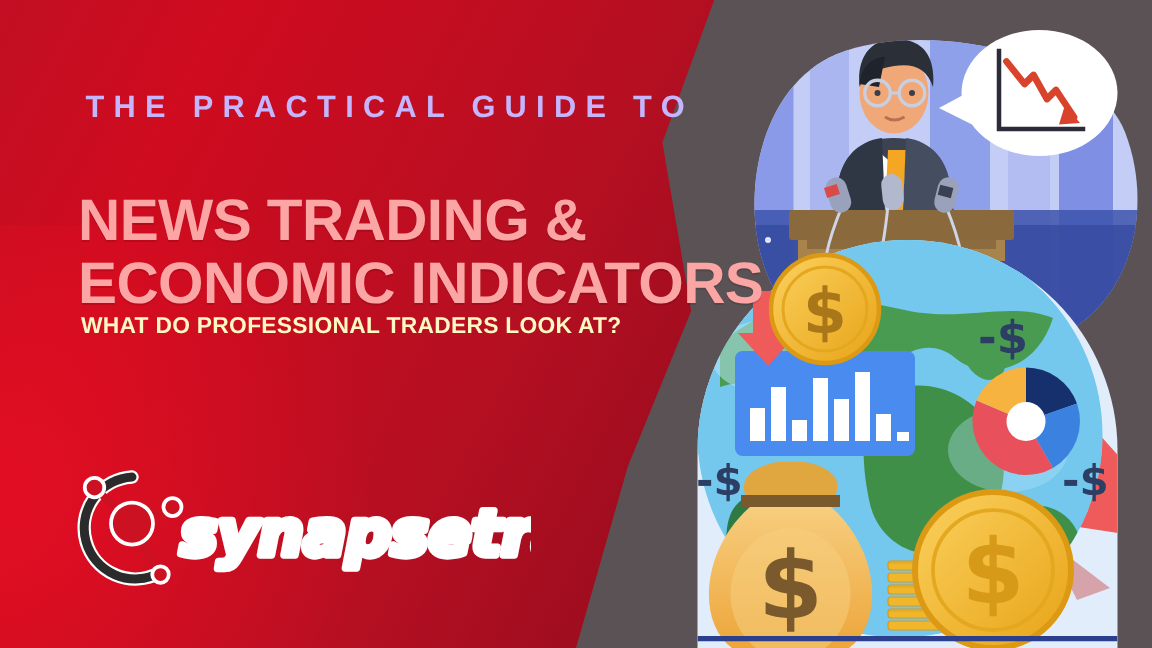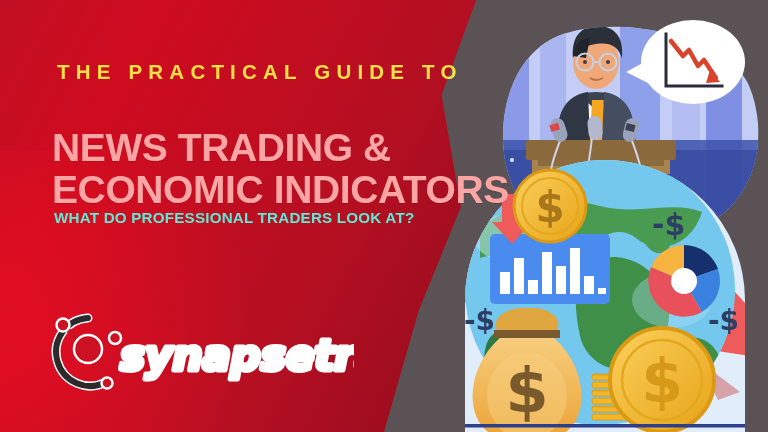--- a/index.html
+++ b/index.html
@@ -16,33 +16,33 @@
     clip-path:polygon(0 0, 62% 0, 57.5% 22%, 60% 48%, 54.5% 72%, 50% 100%, 0 100%);
   }
   .bg-red-glow{
     position:absolute;left:0;top:150px;width:300px;height:300px;
     background:radial-gradient(circle at 0% 60%, rgba(227,14,35,.95) 0%, rgba(205,10,30,.0) 72%);
     pointer-events:none;
   }
   
   .kicker{
     position:absolute;left:57px;top:60px;
-    color:#fde047;font-size:20.5px;font-weight:700;letter-spacing:6.2px;
+    color:#c4b5fd;font-size:20.5px;font-weight:700;letter-spacing:6.2px;
     white-space:nowrap;
   }
   .title{
     position:absolute;left:52px;top:128px;
     color:#fca5a5;font-weight:800;font-size:39px;line-height:39px;
     letter-spacing:-0.4px;white-space:nowrap;
     text-shadow:0 1px 0 rgba(0,0,0,.12);
   }
   .title .l2{display:block;margin-top:3px;}
   .subtitle{
     position:absolute;left:54px;top:209px;
-    color:#5eead4;font-weight:800;font-size:15.2px;letter-spacing:.2px;
+    color:#fef9c3;font-weight:800;font-size:15.2px;letter-spacing:.2px;
     white-space:nowrap;
   }
   
   .logo{position:absolute;left:44px;top:306px;width:310px;height:86px;}
   .logo svg{display:block;}
   
   .illus{position:absolute;left:440px;top:0;width:328px;height:432px;}
   .illus svg{display:block;}
 </style>
 </head>

